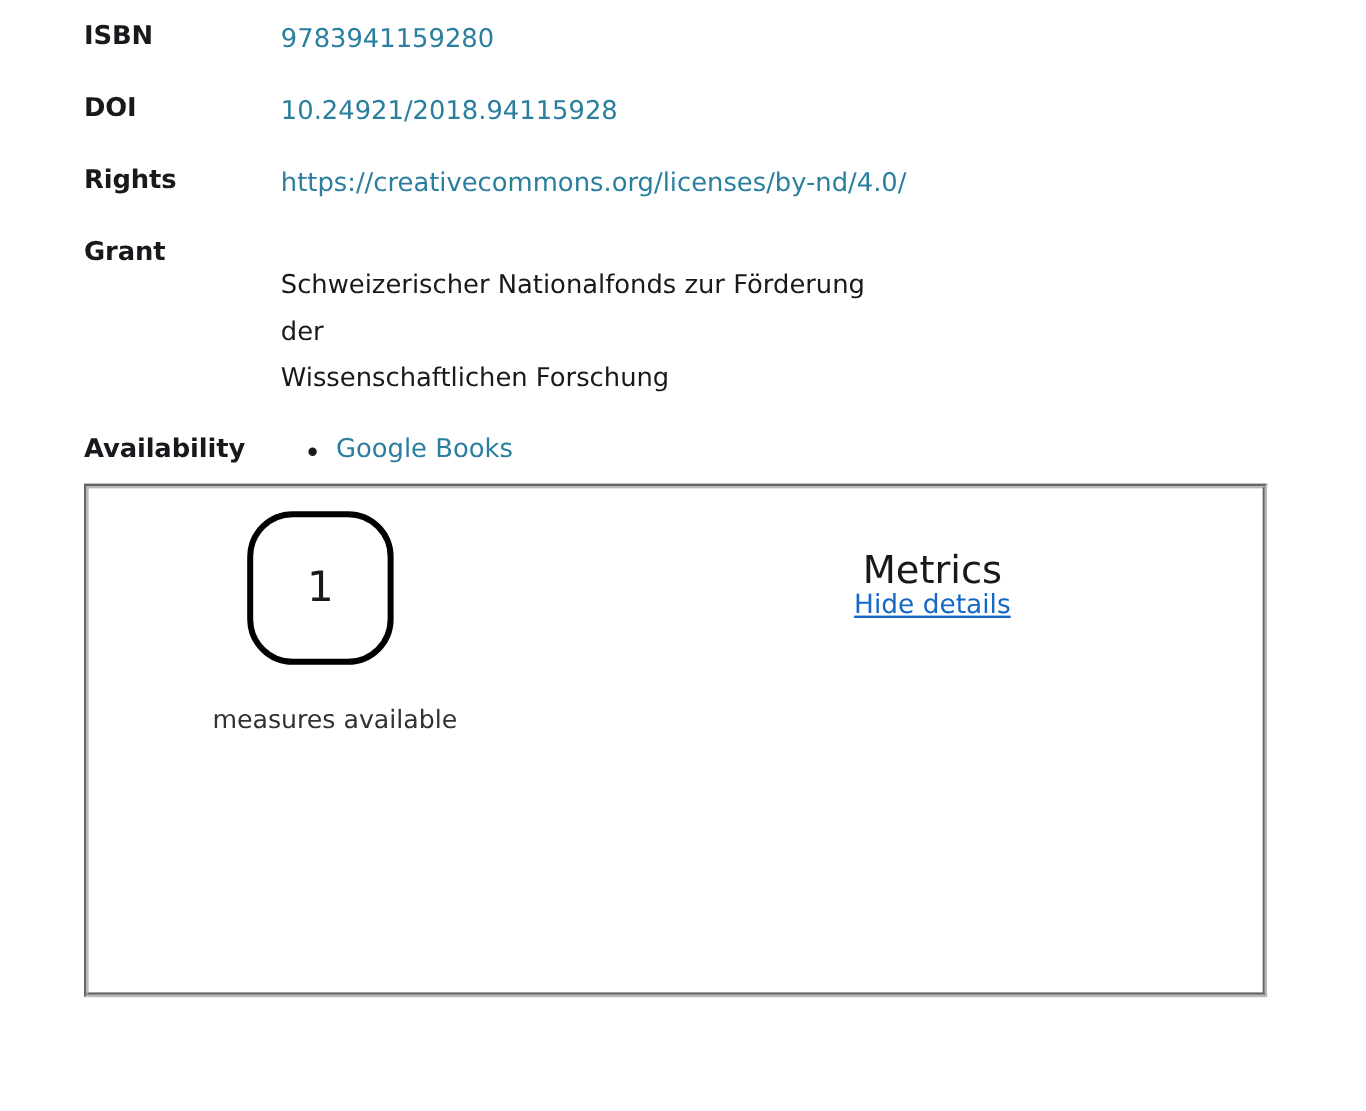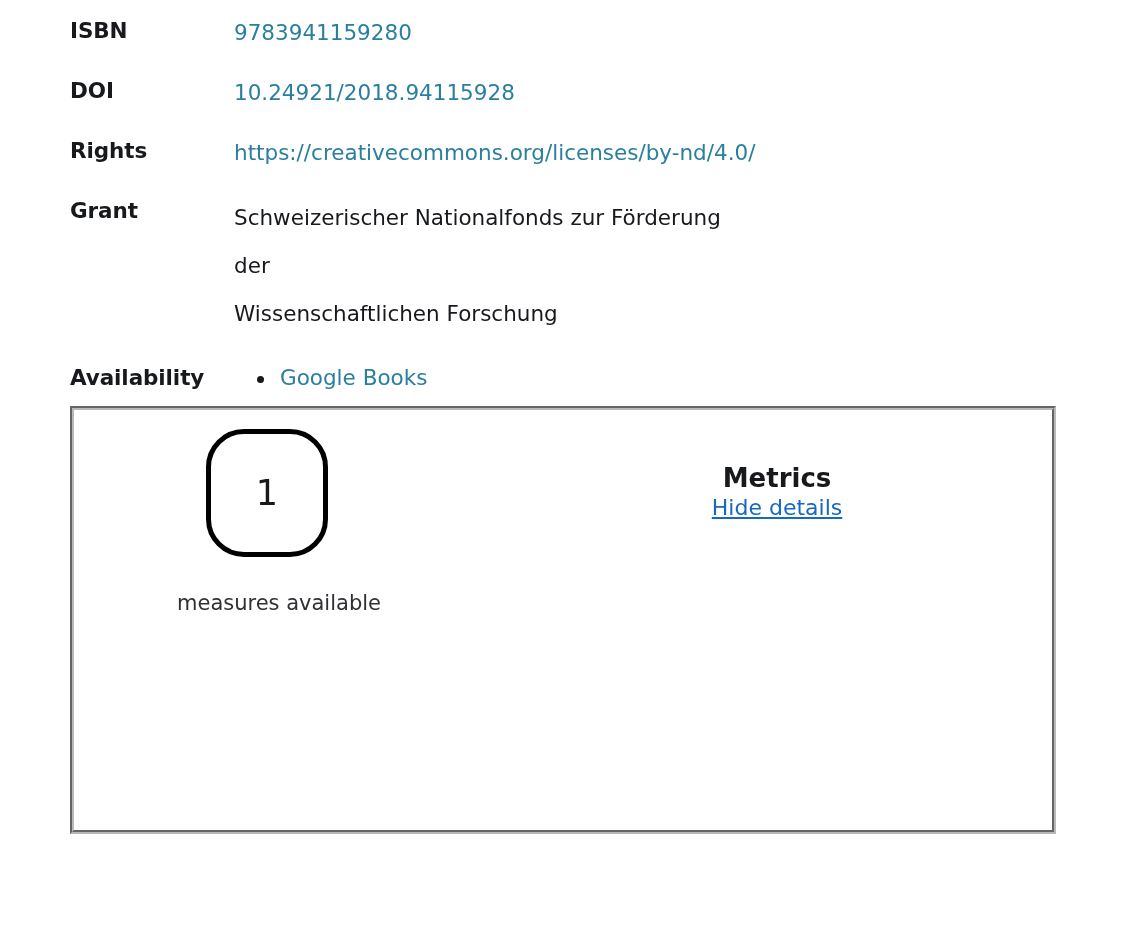--- a/index.html
+++ b/index.html
@@ -47,21 +47,21 @@
     color: #17191c;
     padding-right: 80px;
   }
   .meta-value .line { display: block; }
   .link {
     color: #2a7f9e;
     text-decoration: none;
     cursor: pointer;
   }
   .meta-row.tight { margin-bottom: 12px; }
-  .meta-row.grant .meta-value { line-height: 48px; max-width: 600px; }
+  .meta-row.grant .meta-value { line-height: 39px; max-width: 600px; margin-top: 24px; }
 
   
   ul.avail {
     margin: 0;
     padding: 0 0 0 23px;
     list-style: none;
   }
   ul.avail li {
     position: relative;
     line-height: 33px;
@@ -122,24 +122,23 @@
   }
 
   .metrics-title-wrap {
     position: absolute;
     left: 530px;
     top: 52px;
     width: 346px;
     text-align: center;
   }
   .metrics-title {
-    font-size: 26px;
+    font-size: 32px;
     color: #17191c;
     line-height: 32px;
-    font-weight: bold;
   }
   .metrics-toggle {
     display: inline-block;
     font-size: 22px;
     color: #1668c4;
     text-decoration: underline;
     cursor: pointer;
     line-height: 28px;
   }
 

